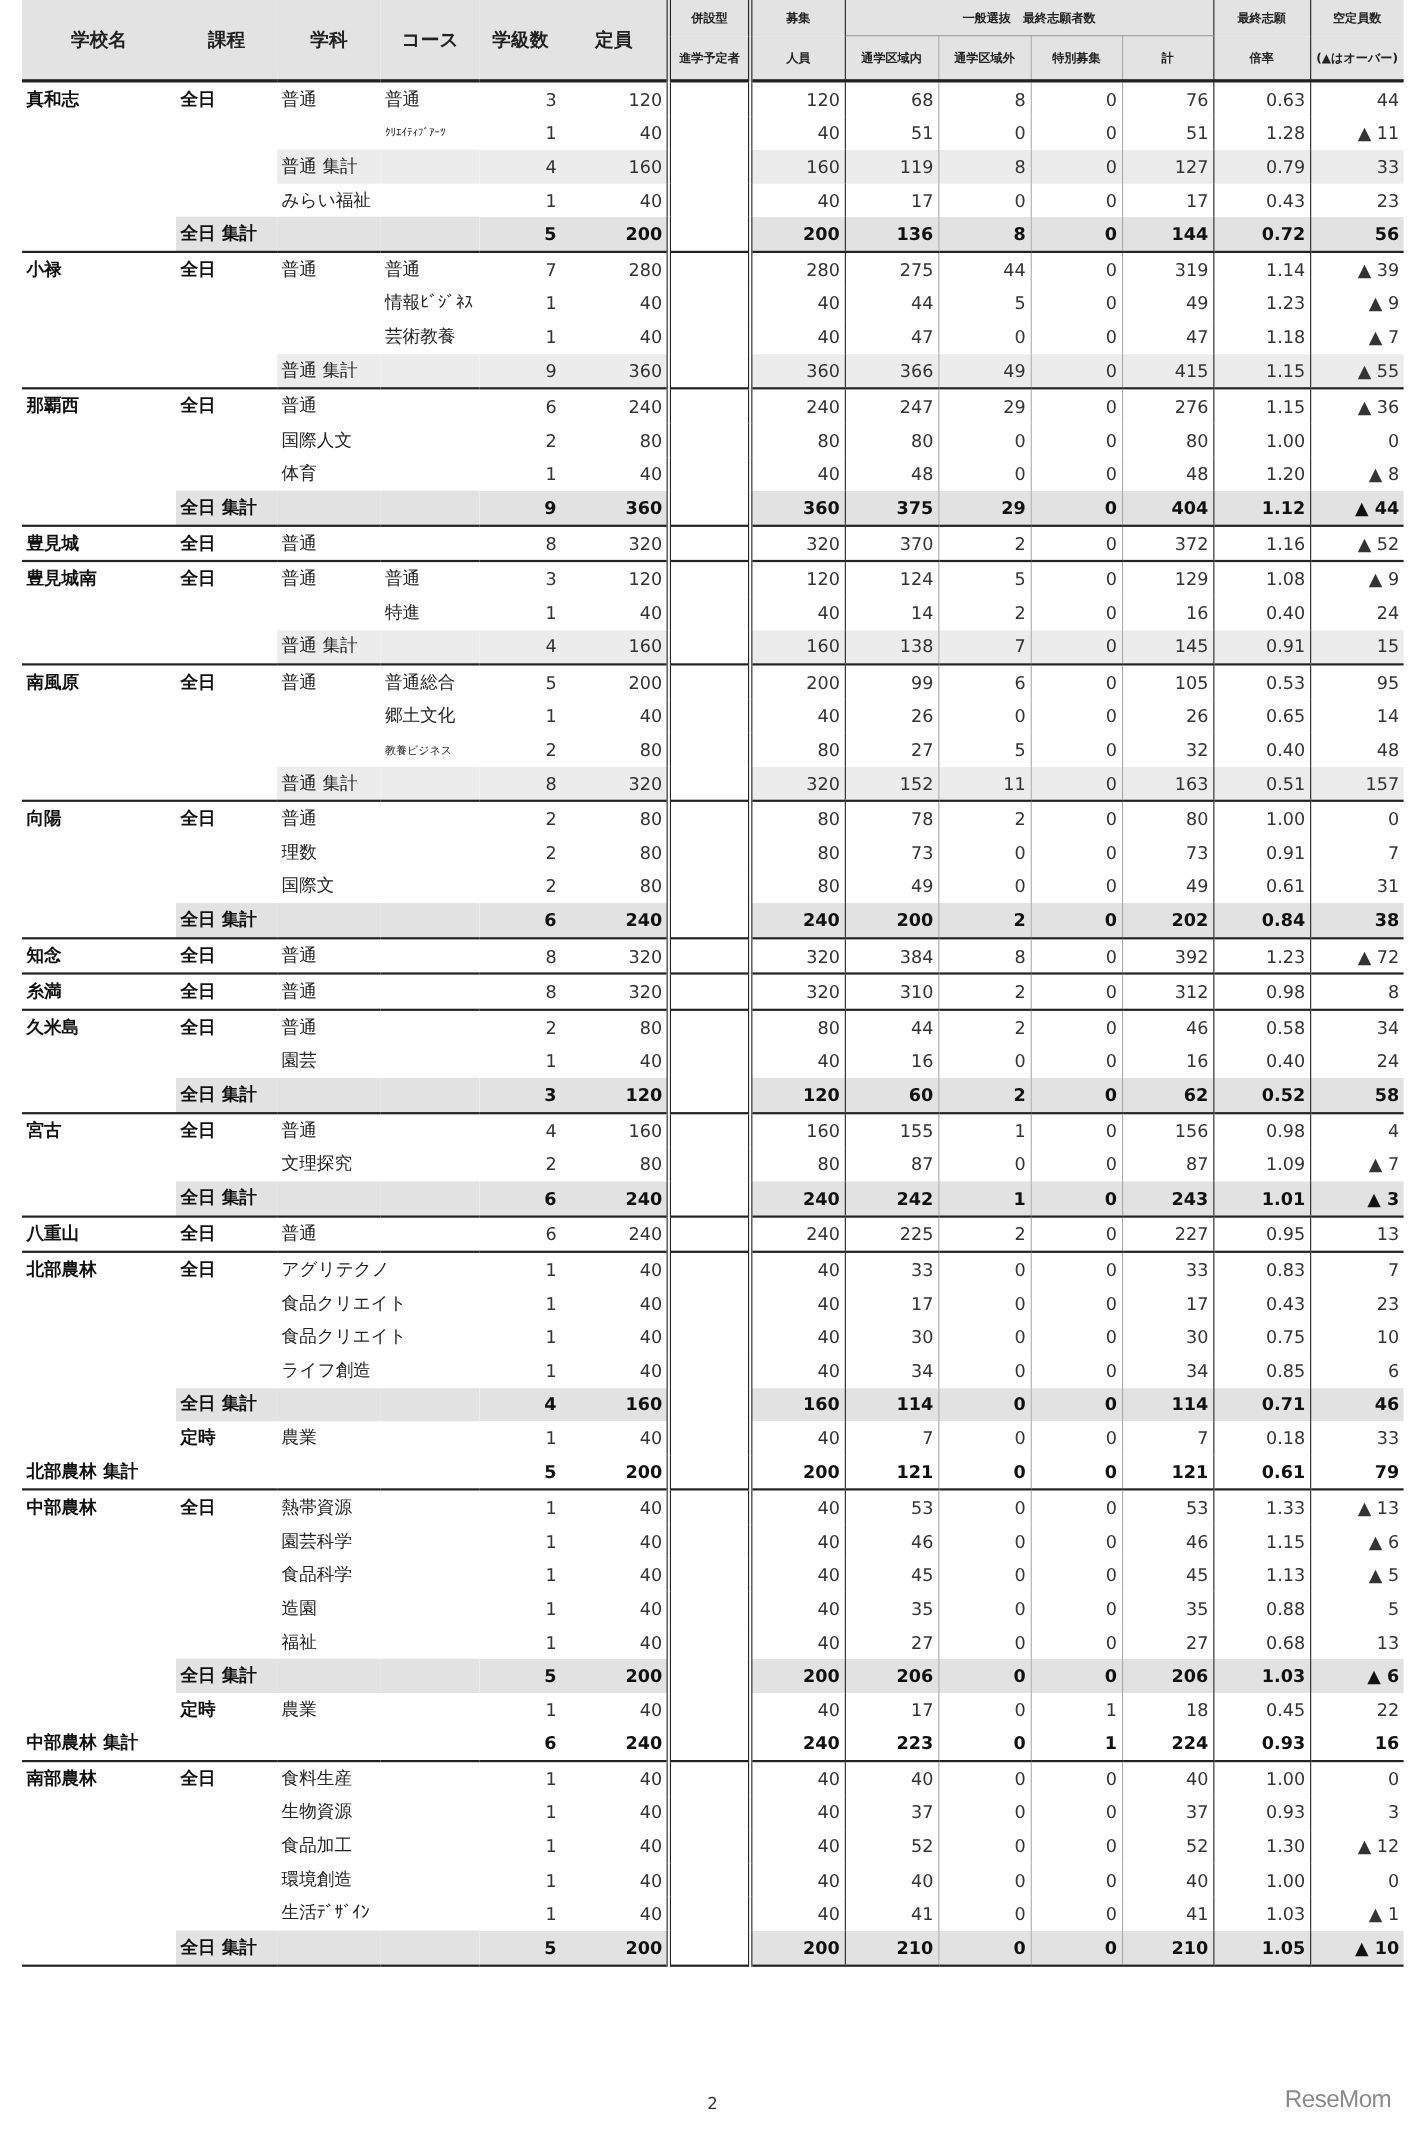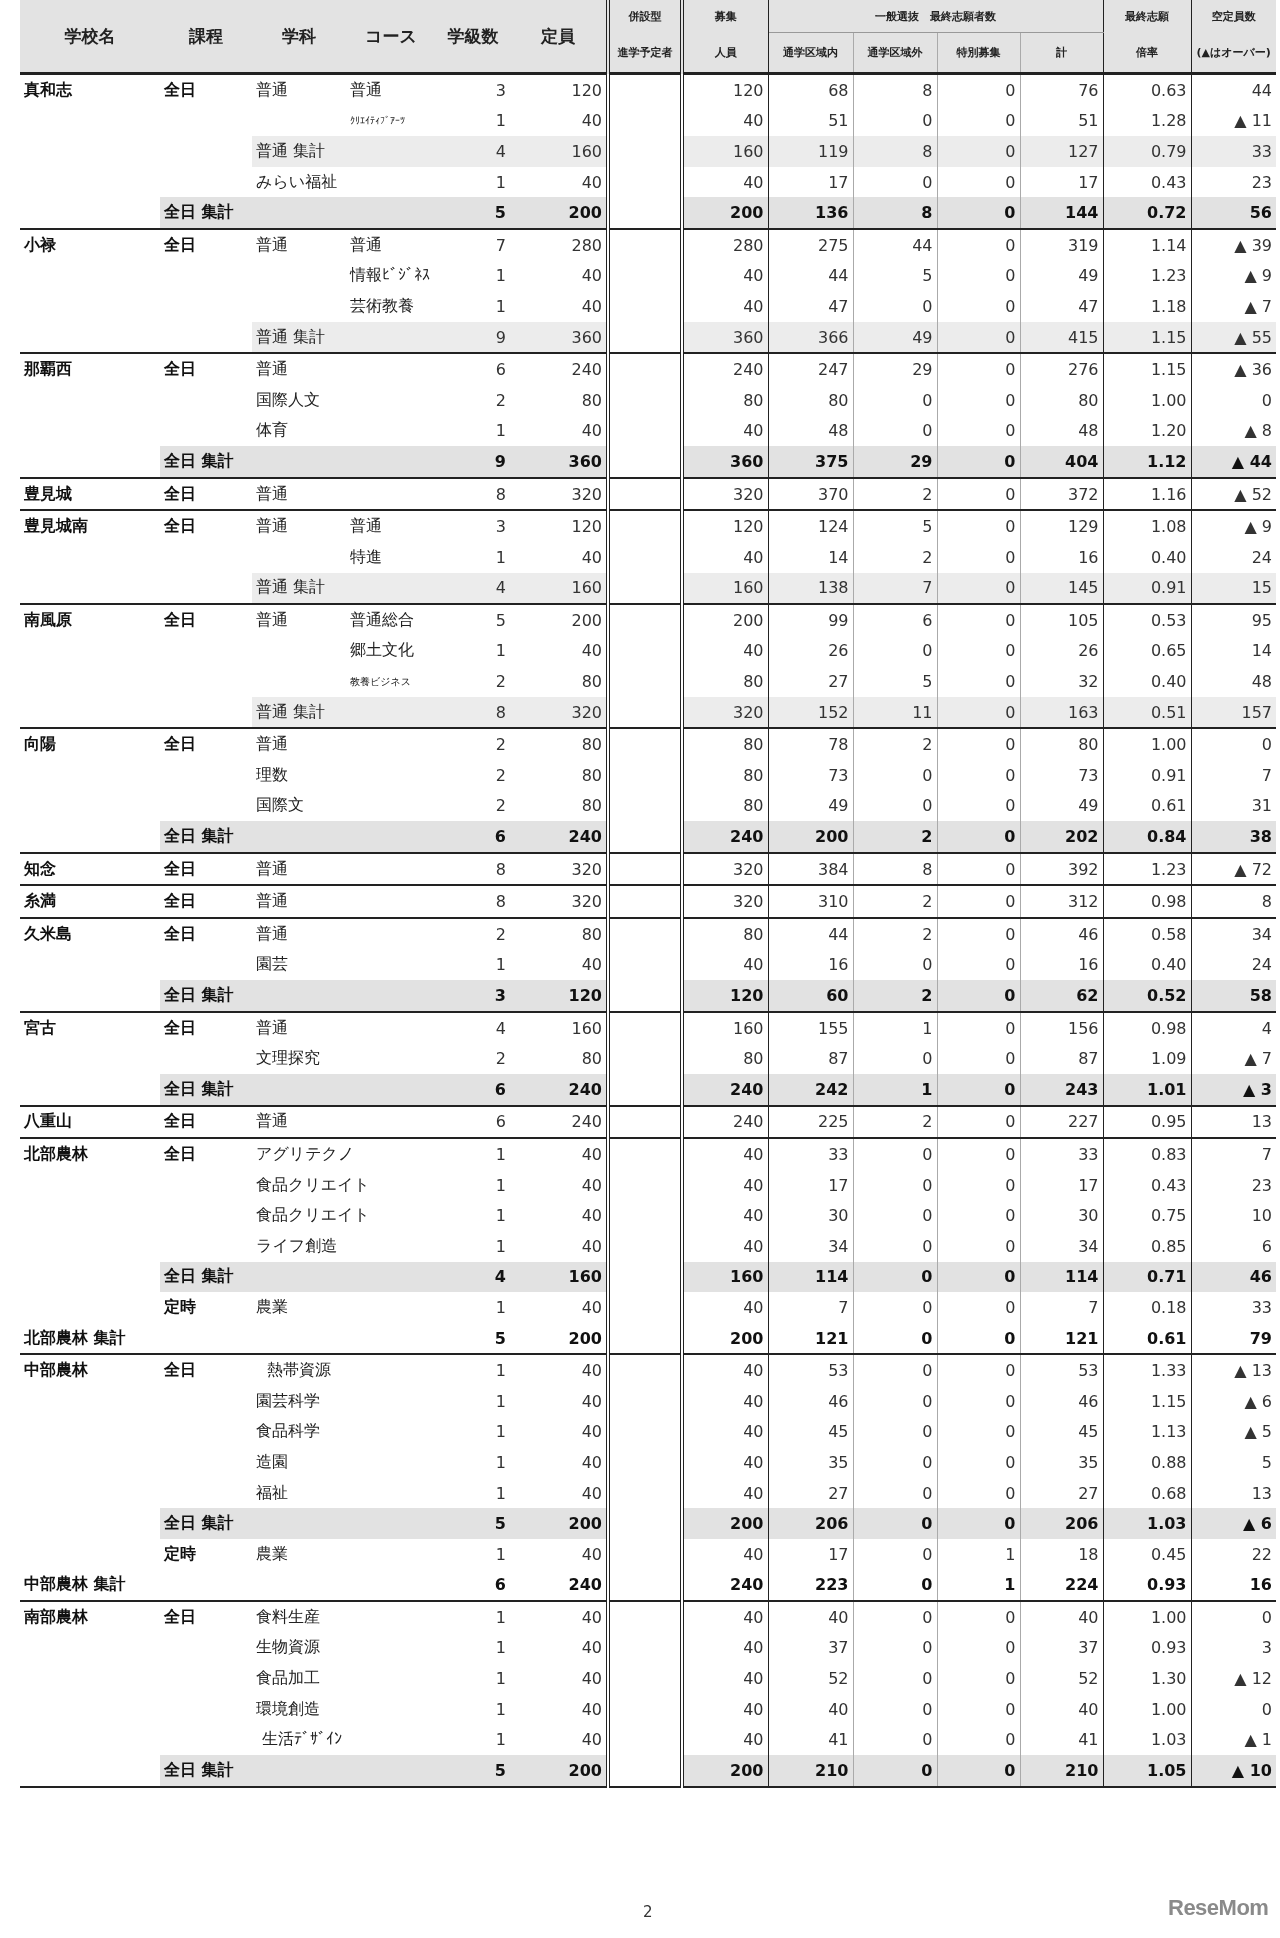--- a/index.html
+++ b/index.html
@@ -24,21 +24,21 @@
   .sm { font-size:10px; }
   
   .vr-dbl { border-right:4px double #222; }
   .vr-s { border-right:1px solid #222; }
   .vr-l { border-right:1px solid #aaa; }
   tr.sch-top td { border-top:2px solid #222; }
   tr.sub td.shade { background:#ececec; }
   tr.total td.shade { background:#e2e2e2; }
   tr.last td { border-bottom:2px solid #222; }
   .footer-page { position:absolute; left:643px; top:1903px; font-size:15px; color:#333; }
-  .logo { position:absolute; left:1168px; top:1895px; font-size:22px; font-weight:bold;
+  .logo { position:absolute; left:1168px; top:1895px; font-size:22px; font-weight:normal;
           color:#8a8a8a; font-family:"Liberation Sans", sans-serif; letter-spacing:-0.5px; }
 </style>
 </head>
 <body>
 
 <div id="sheet">
   <table>
     <colgroup>
       <col class="c-school">
         <col class="c-course">
@@ -733,21 +733,21 @@
           <td class="num vr-l b shade">121</td>
           <td class="num vr-l b shade">0</td>
           <td class="num vr-l b shade">0</td>
           <td class="num vr-s b shade">121</td>
           <td class="num vr-s b shade">0.61</td>
           <td class="num b shade">79</td>
         </tr>
         <tr class="row sch-top">
           <td class="txt b" style="overflow: visible;">中部農林</td>
           <td class="txt b" style="overflow: visible;">全日</td>
-          <td class="txt" style="overflow: visible; text-align: center;">熱帯資源</td>
+          <td class="txt" style="overflow: visible;">熱帯資源</td>
           <td class="txt" style="overflow: visible;"></td>
           <td class="num">1</td>
           <td class="num vr-dbl">40</td>
           <td class="num vr-dbl"></td>
           <td class="num vr-s">40</td>
           <td class="num vr-l">53</td>
           <td class="num vr-l">0</td>
           <td class="num vr-l">0</td>
           <td class="num vr-s">53</td>
           <td class="num vr-s">1.33</td>
@@ -925,21 +925,21 @@
           <td class="num vr-l">40</td>
           <td class="num vr-l">0</td>
           <td class="num vr-l">0</td>
           <td class="num vr-s">40</td>
           <td class="num vr-s">1.00</td>
           <td class="num">0</td>
         </tr>
         <tr class="row">
           <td class="txt b" style="overflow: visible;"></td>
           <td class="txt b" style="overflow: visible;"></td>
-          <td class="txt" style="overflow: visible; text-align: right;">生活ﾃﾞｻﾞｲﾝ</td>
+          <td class="txt" style="overflow: visible;">生活ﾃﾞｻﾞｲﾝ</td>
           <td class="txt" style="overflow: visible;"></td>
           <td class="num">1</td>
           <td class="num vr-dbl">40</td>
           <td class="num vr-dbl"></td>
           <td class="num vr-s">40</td>
           <td class="num vr-l">41</td>
           <td class="num vr-l">0</td>
           <td class="num vr-l">0</td>
           <td class="num vr-s">41</td>
           <td class="num vr-s">1.03</td>

